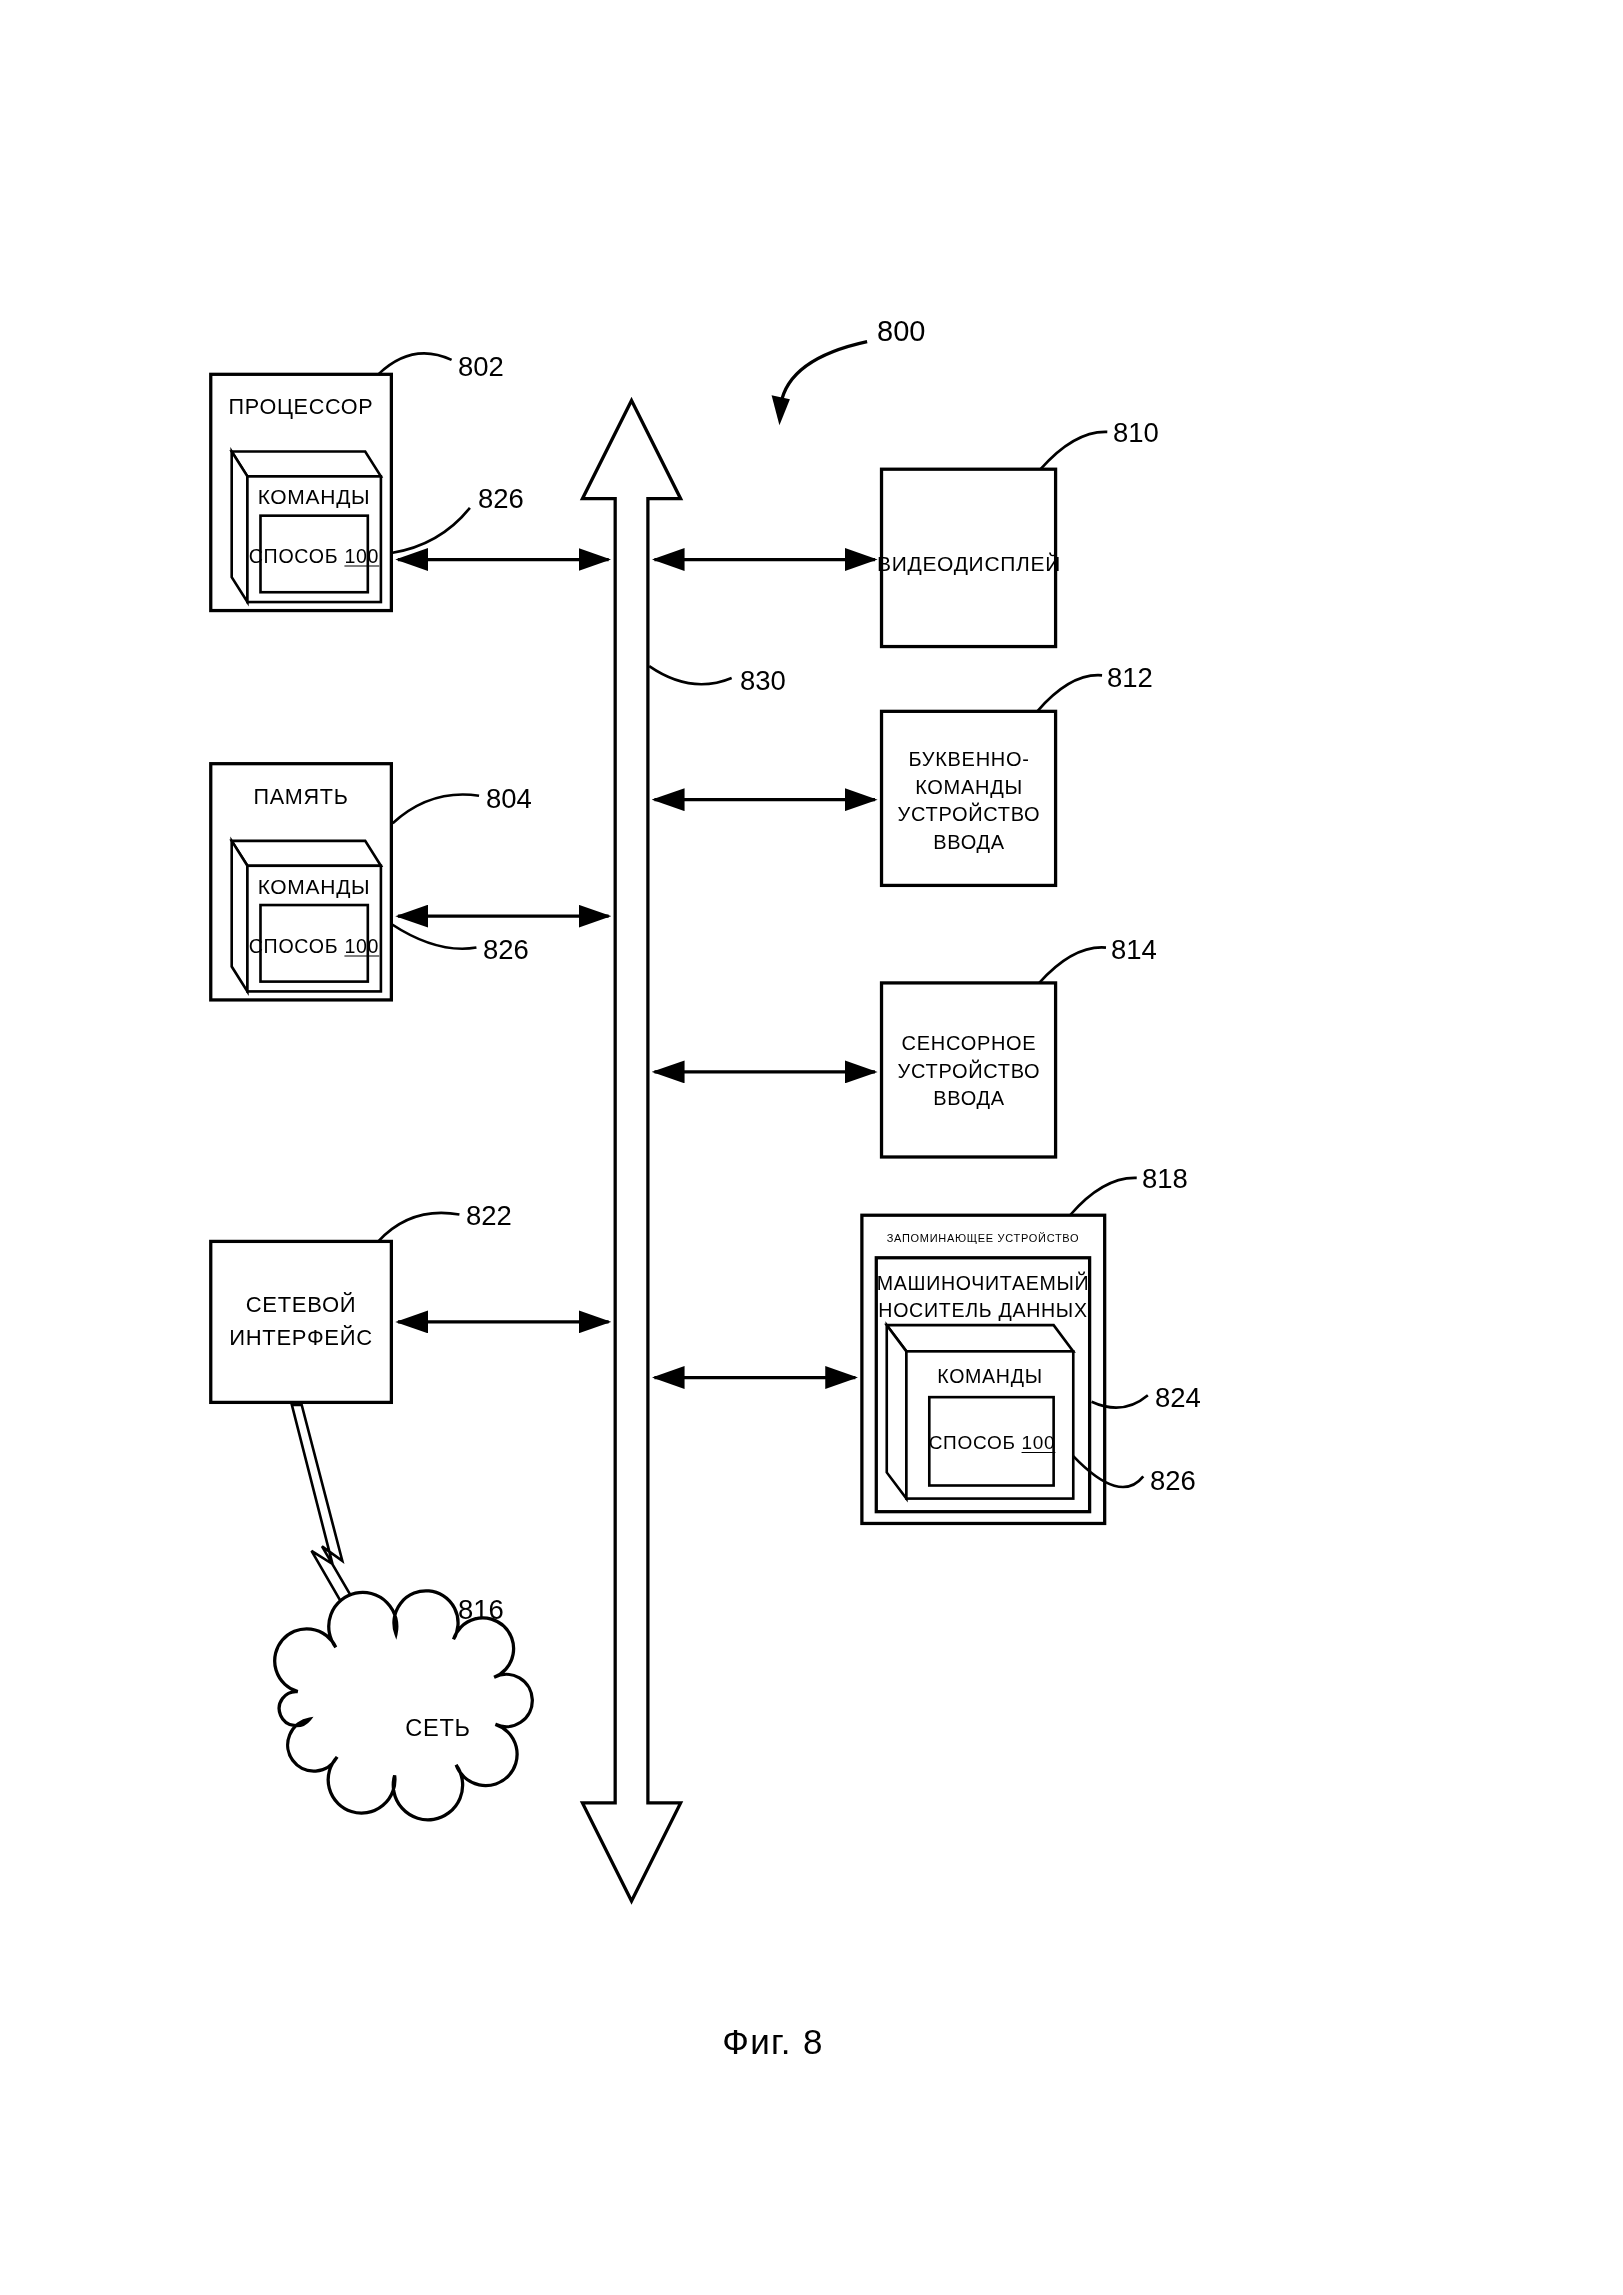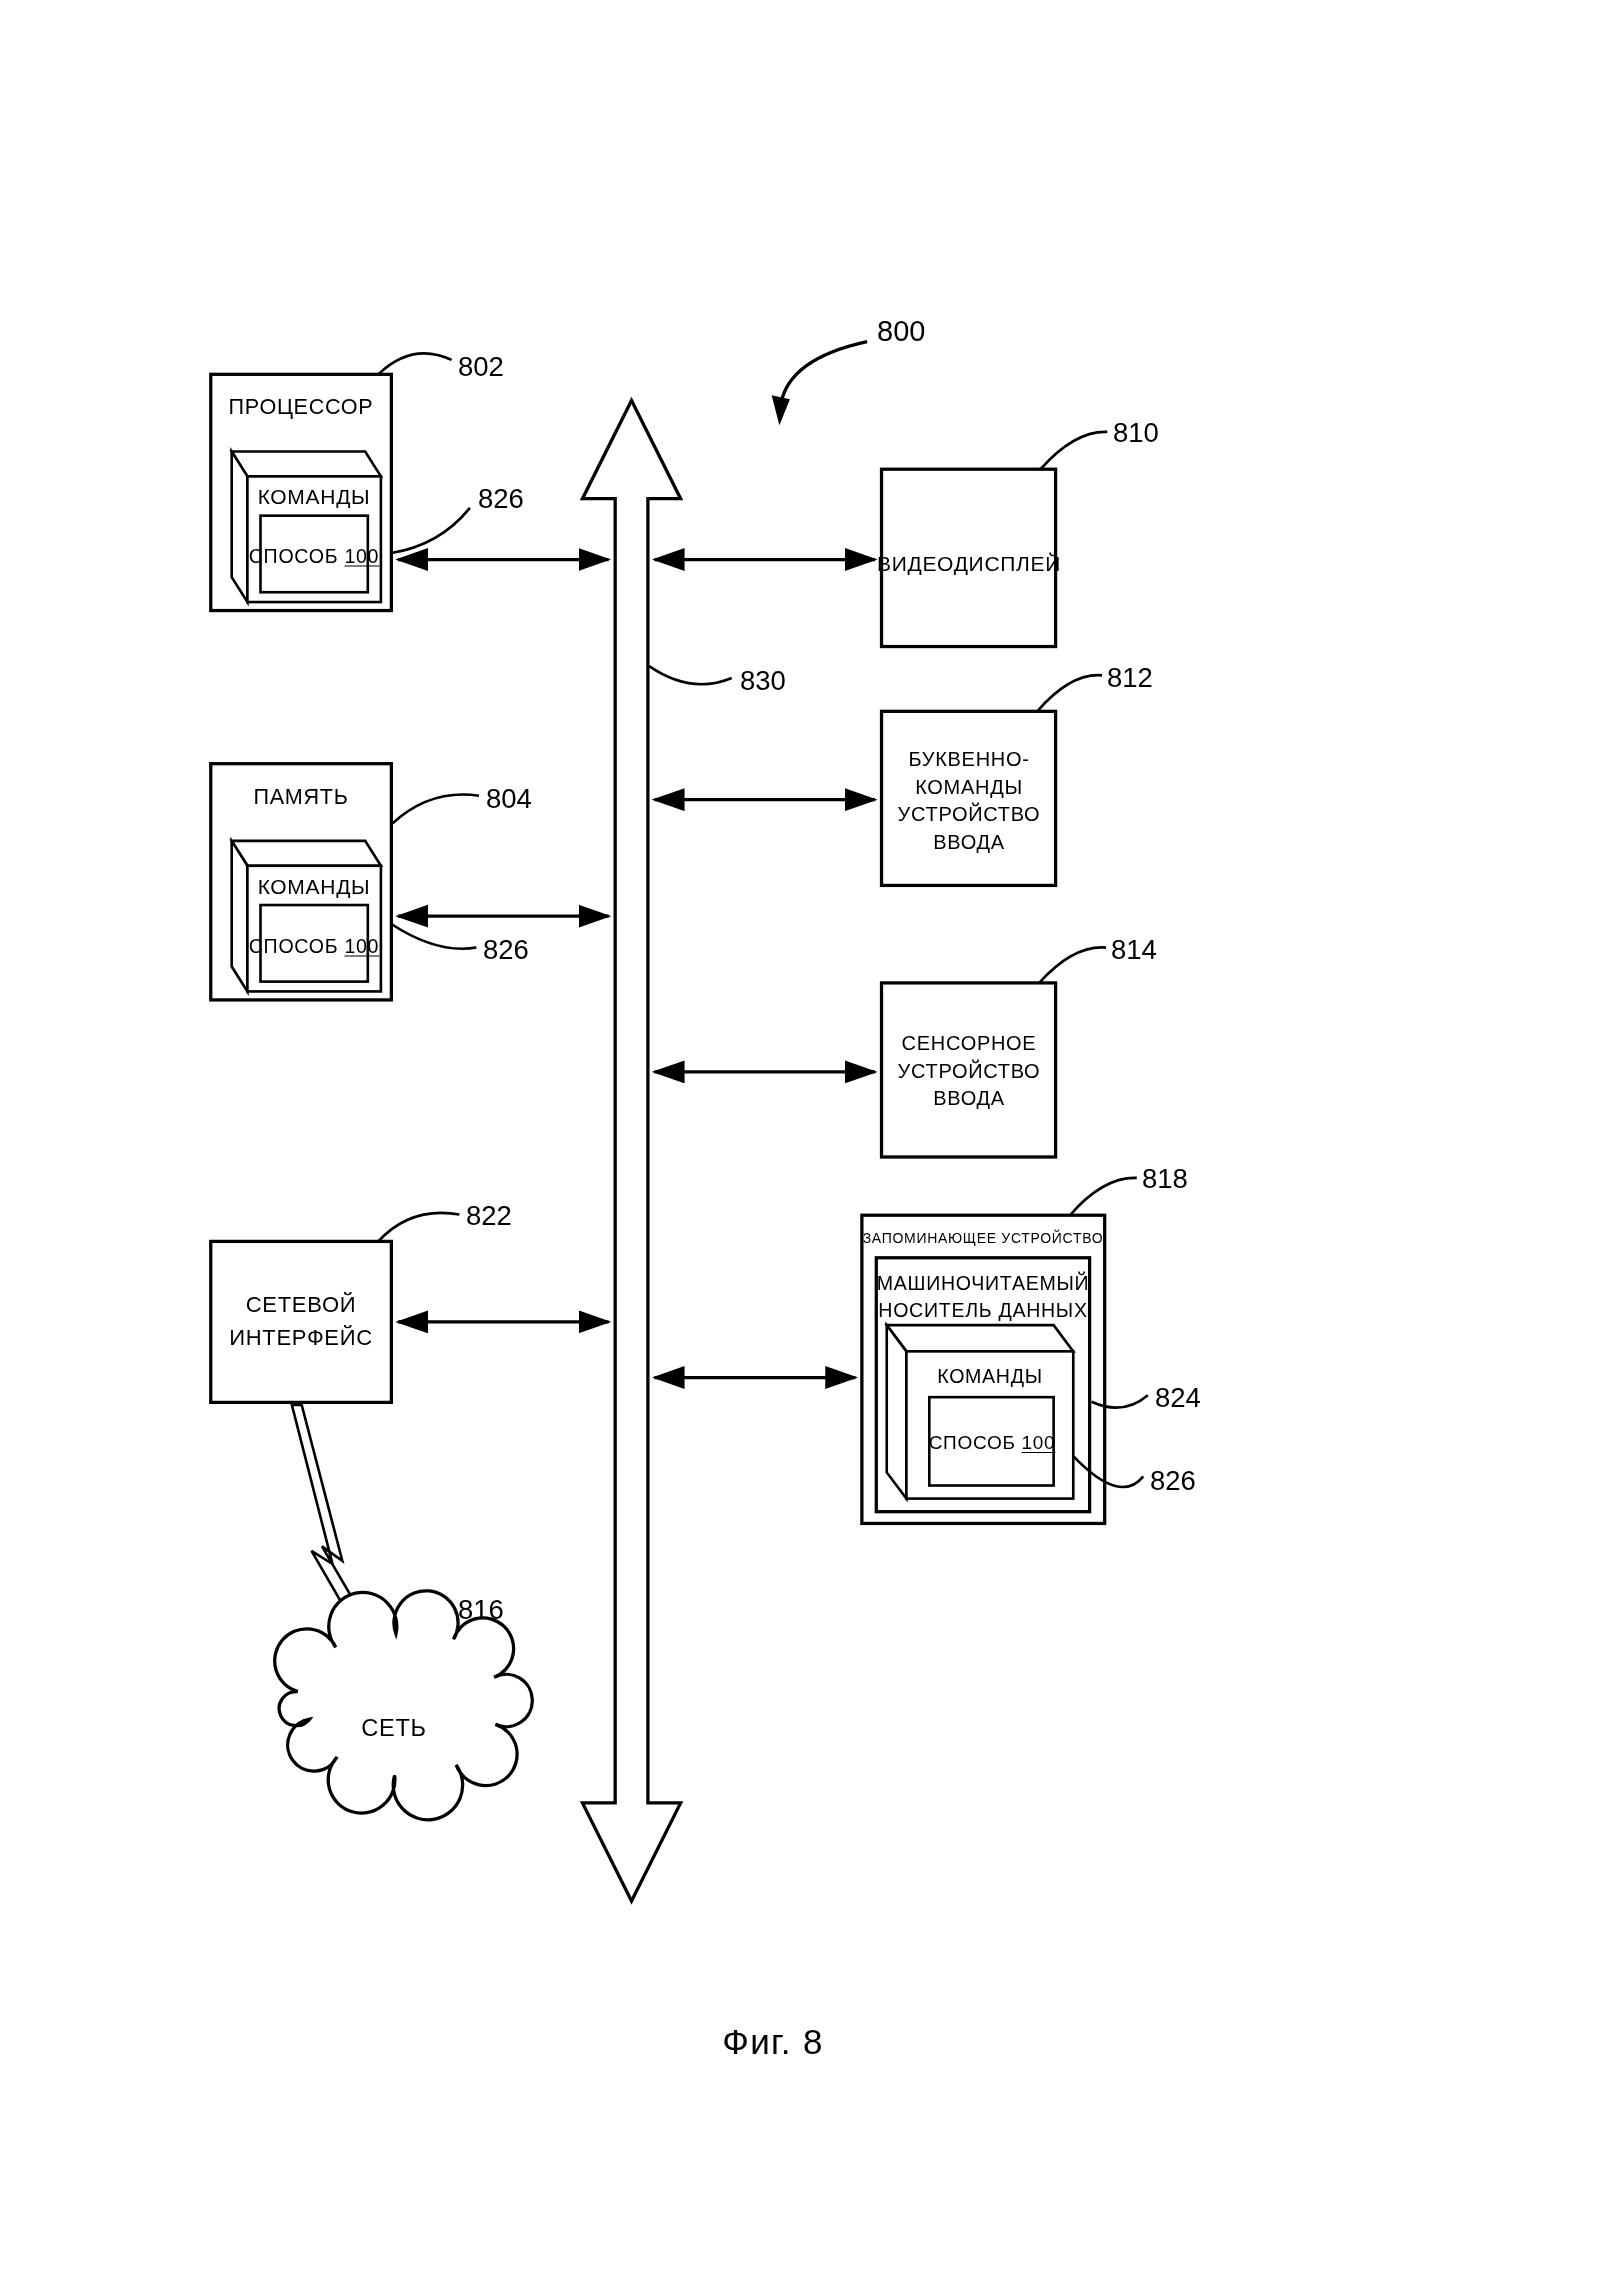--- a/index.html
+++ b/index.html
@@ -19,28 +19,28 @@
     letter-spacing:0.7px;
     color:#000;
   }
   .ref{
     position:absolute;z-index:3;
     transform:translate(0,-50%);
     font-size:27.5px;
     white-space:nowrap;
     color:#000000;
   }
-  .s26{font-size:14px;}
+  .s26{font-size:11px;}
   .s29{font-size:19px;}
   .s30{font-size:19.6px;}
   .s31{font-size:20px;}
   .s32{font-size:21px;}
   .s33{font-size:21.6px;}
   .s34{font-size:22px;}
-  .s36{font-size:23.6px;}
+  .s36{font-size:23.6px;margin-left:44px;}
   .s44{font-size:29px;}
   .s54{font-size:35px;letter-spacing:1.3px;}
   .u{text-decoration:underline;text-underline-offset:2.6px;}
 </style>
 </head>
 <body>
 
 <div class="canvas">
 
   <svg class="art" width="1623" height="2295" viewBox="0 0 2480 3507">

